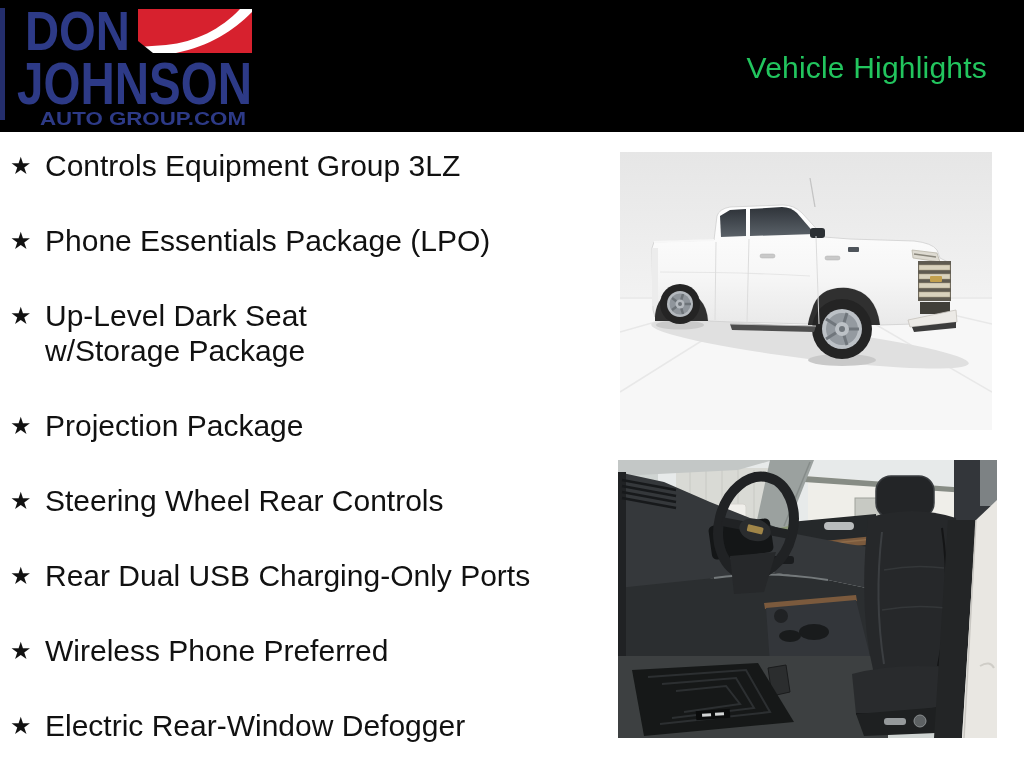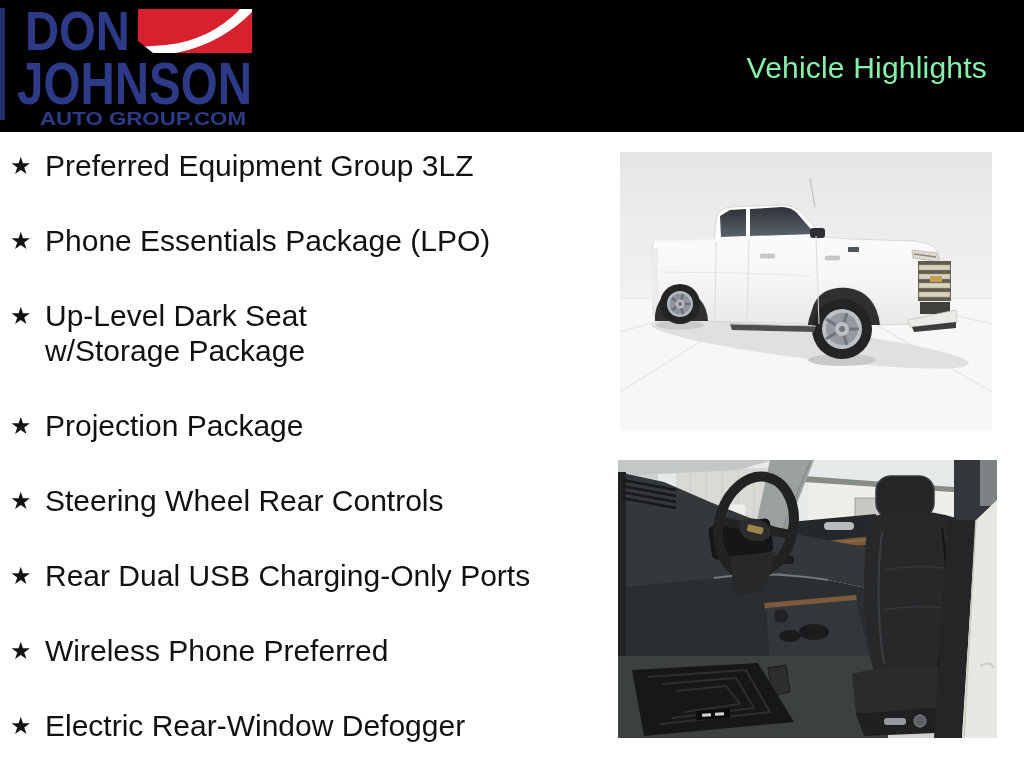--- a/index.html
+++ b/index.html
@@ -13,21 +13,21 @@
   }
   
   .header {
     position:absolute; left:0; top:0;
     width:1024px; height:132px;
     background:#000000;
   }
   .logo-svg { position:absolute; left:0; top:0; display:block; }
   .page-title {
     position:absolute; right:37px; top:51px;
-    color:#86efac; font-size:30px; line-height:33px;
+    color:#22c55e; font-size:30px; line-height:33px;
     font-weight:400; letter-spacing:0.2px;
     white-space:nowrap;
   }
   
   .highlights {
     position:absolute; left:10px; top:148px;
     margin:0; padding:0; list-style:none;
   }
   .hl-item {
     display:flex; align-items:flex-start;
@@ -70,21 +70,21 @@
 
     <text x="40" y="125" font-size="17.5" font-weight="bold" fill="#2d3a87" textLength="206" lengthAdjust="spacingAndGlyphs" font-family="Liberation Sans, sans-serif">AUTO GROUP.COM</text>
   </svg>
 
   <div class="page-title">Vehicle Highlights</div>
 </div>
 
 <ul class="highlights">
   <li class="hl-item">
     <span class="hl-star">★</span>
-    <span class="hl-text">Preferred Equipment Group 3LZ</span>
+    <span class="hl-text">Controls Equipment Group 3LZ</span>
   </li>
   <li class="hl-item">
     <span class="hl-star">★</span>
     <span class="hl-text">Phone Essentials Package (LPO)</span>
   </li>
   <li class="hl-item narrow">
     <span class="hl-star">★</span>
     <span class="hl-text">Up-Level Dark Seat w/Storage Package</span>
   </li>
   <li class="hl-item">

